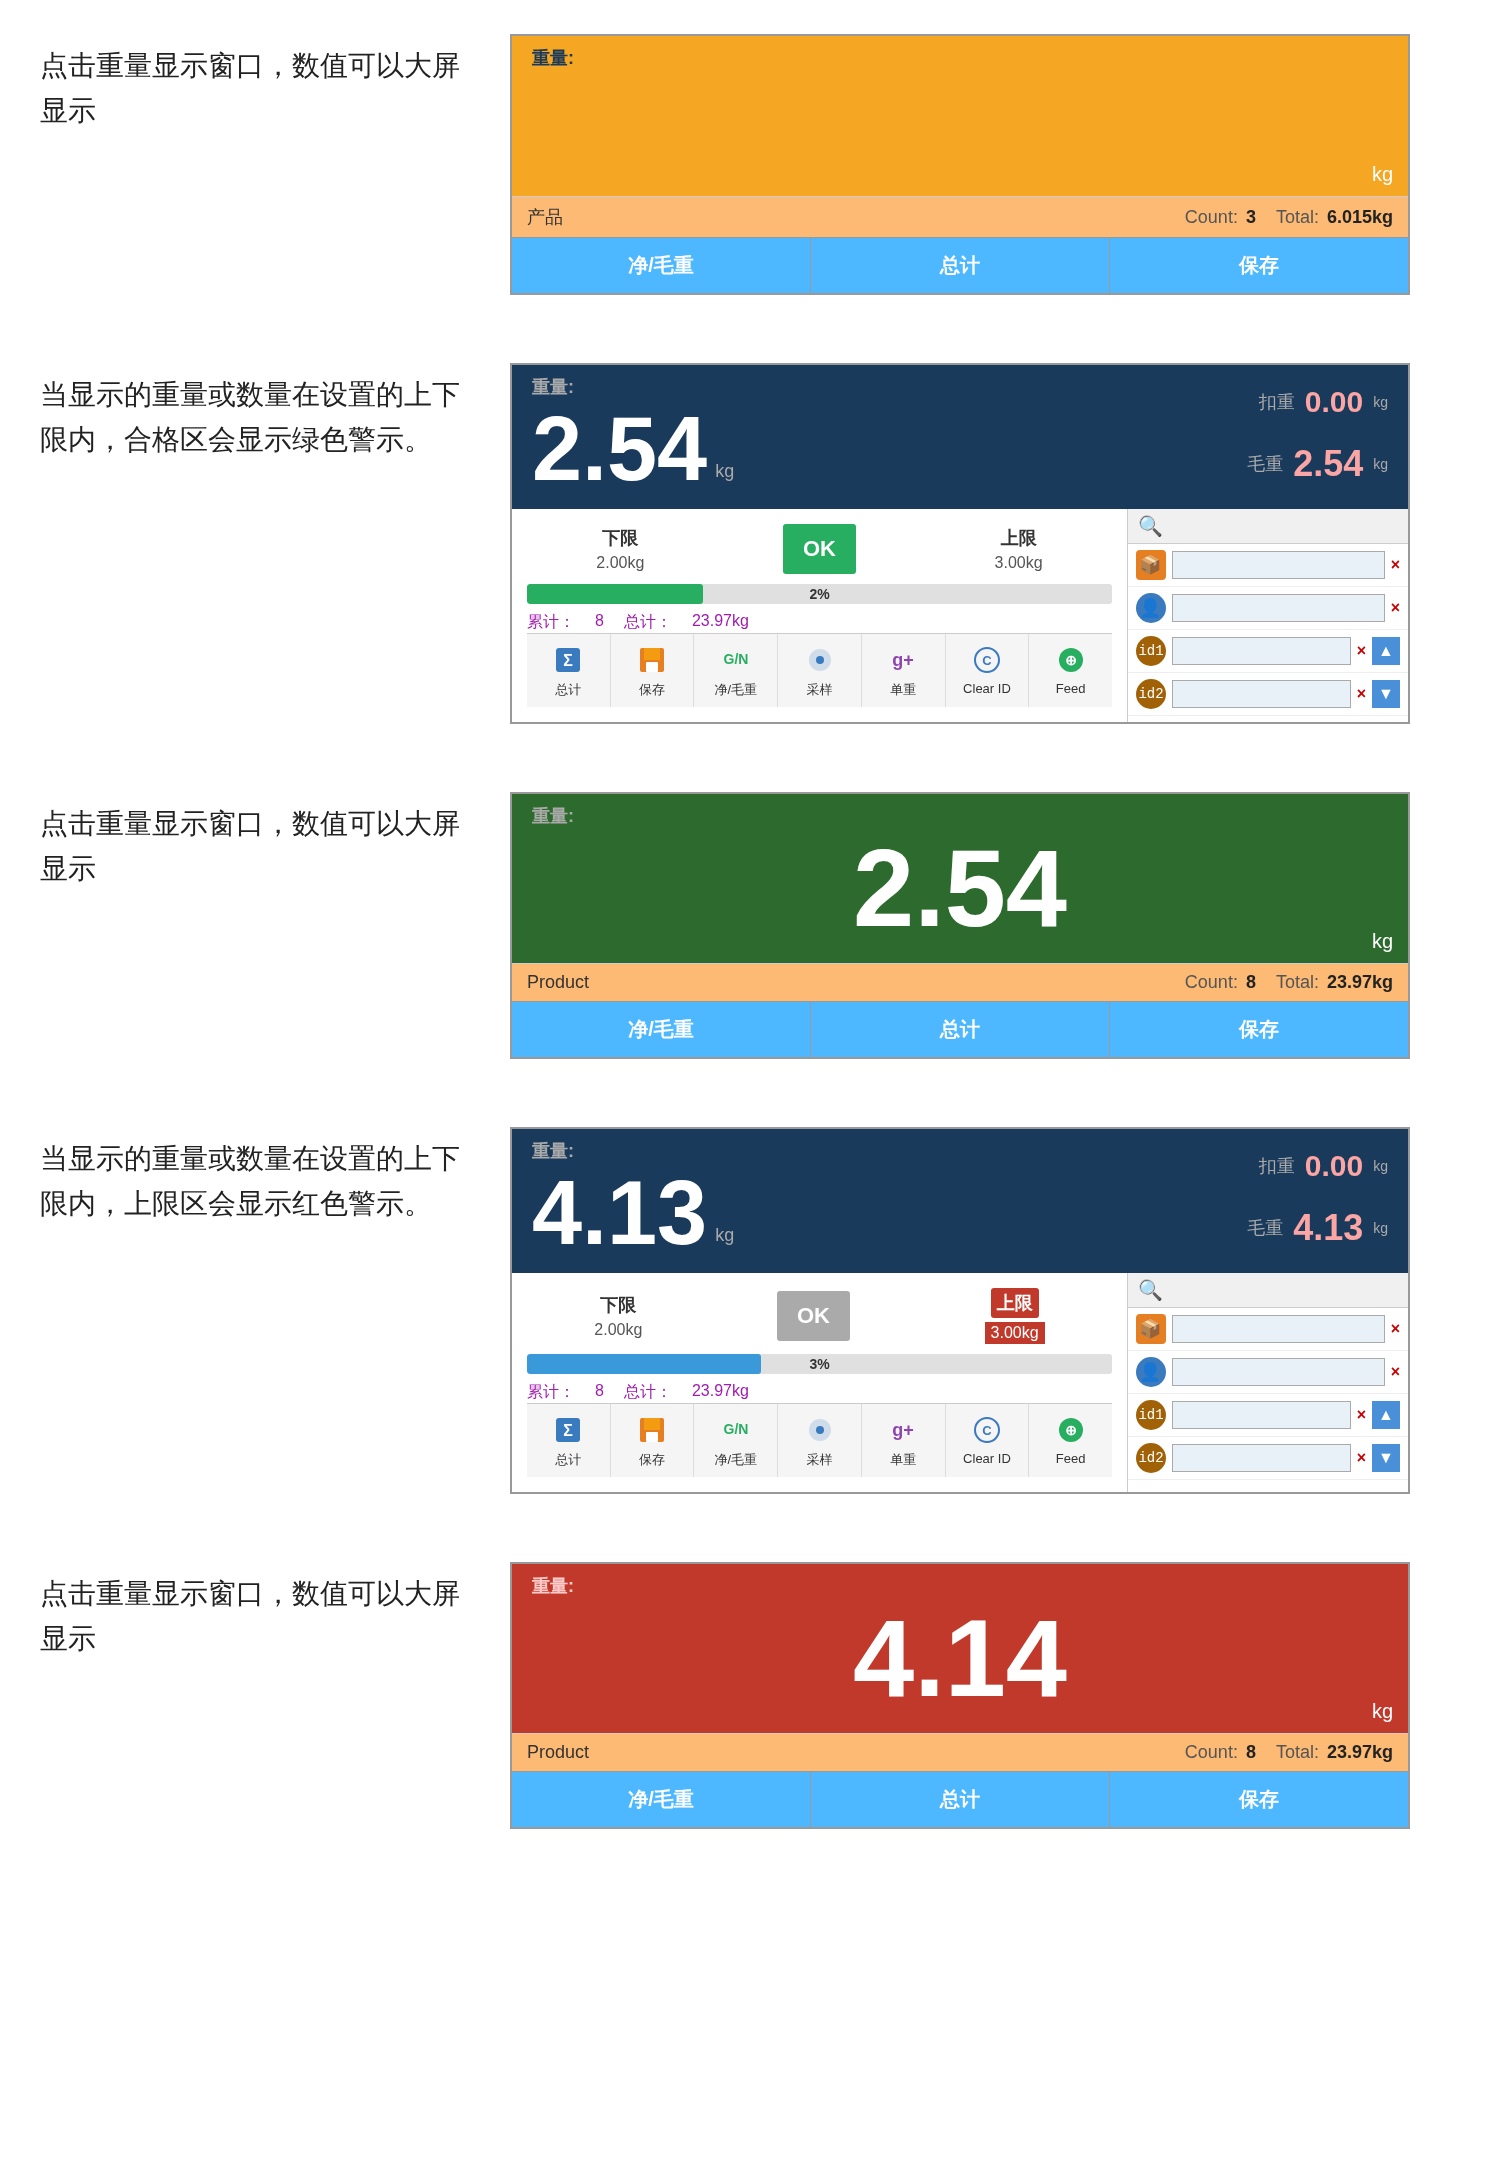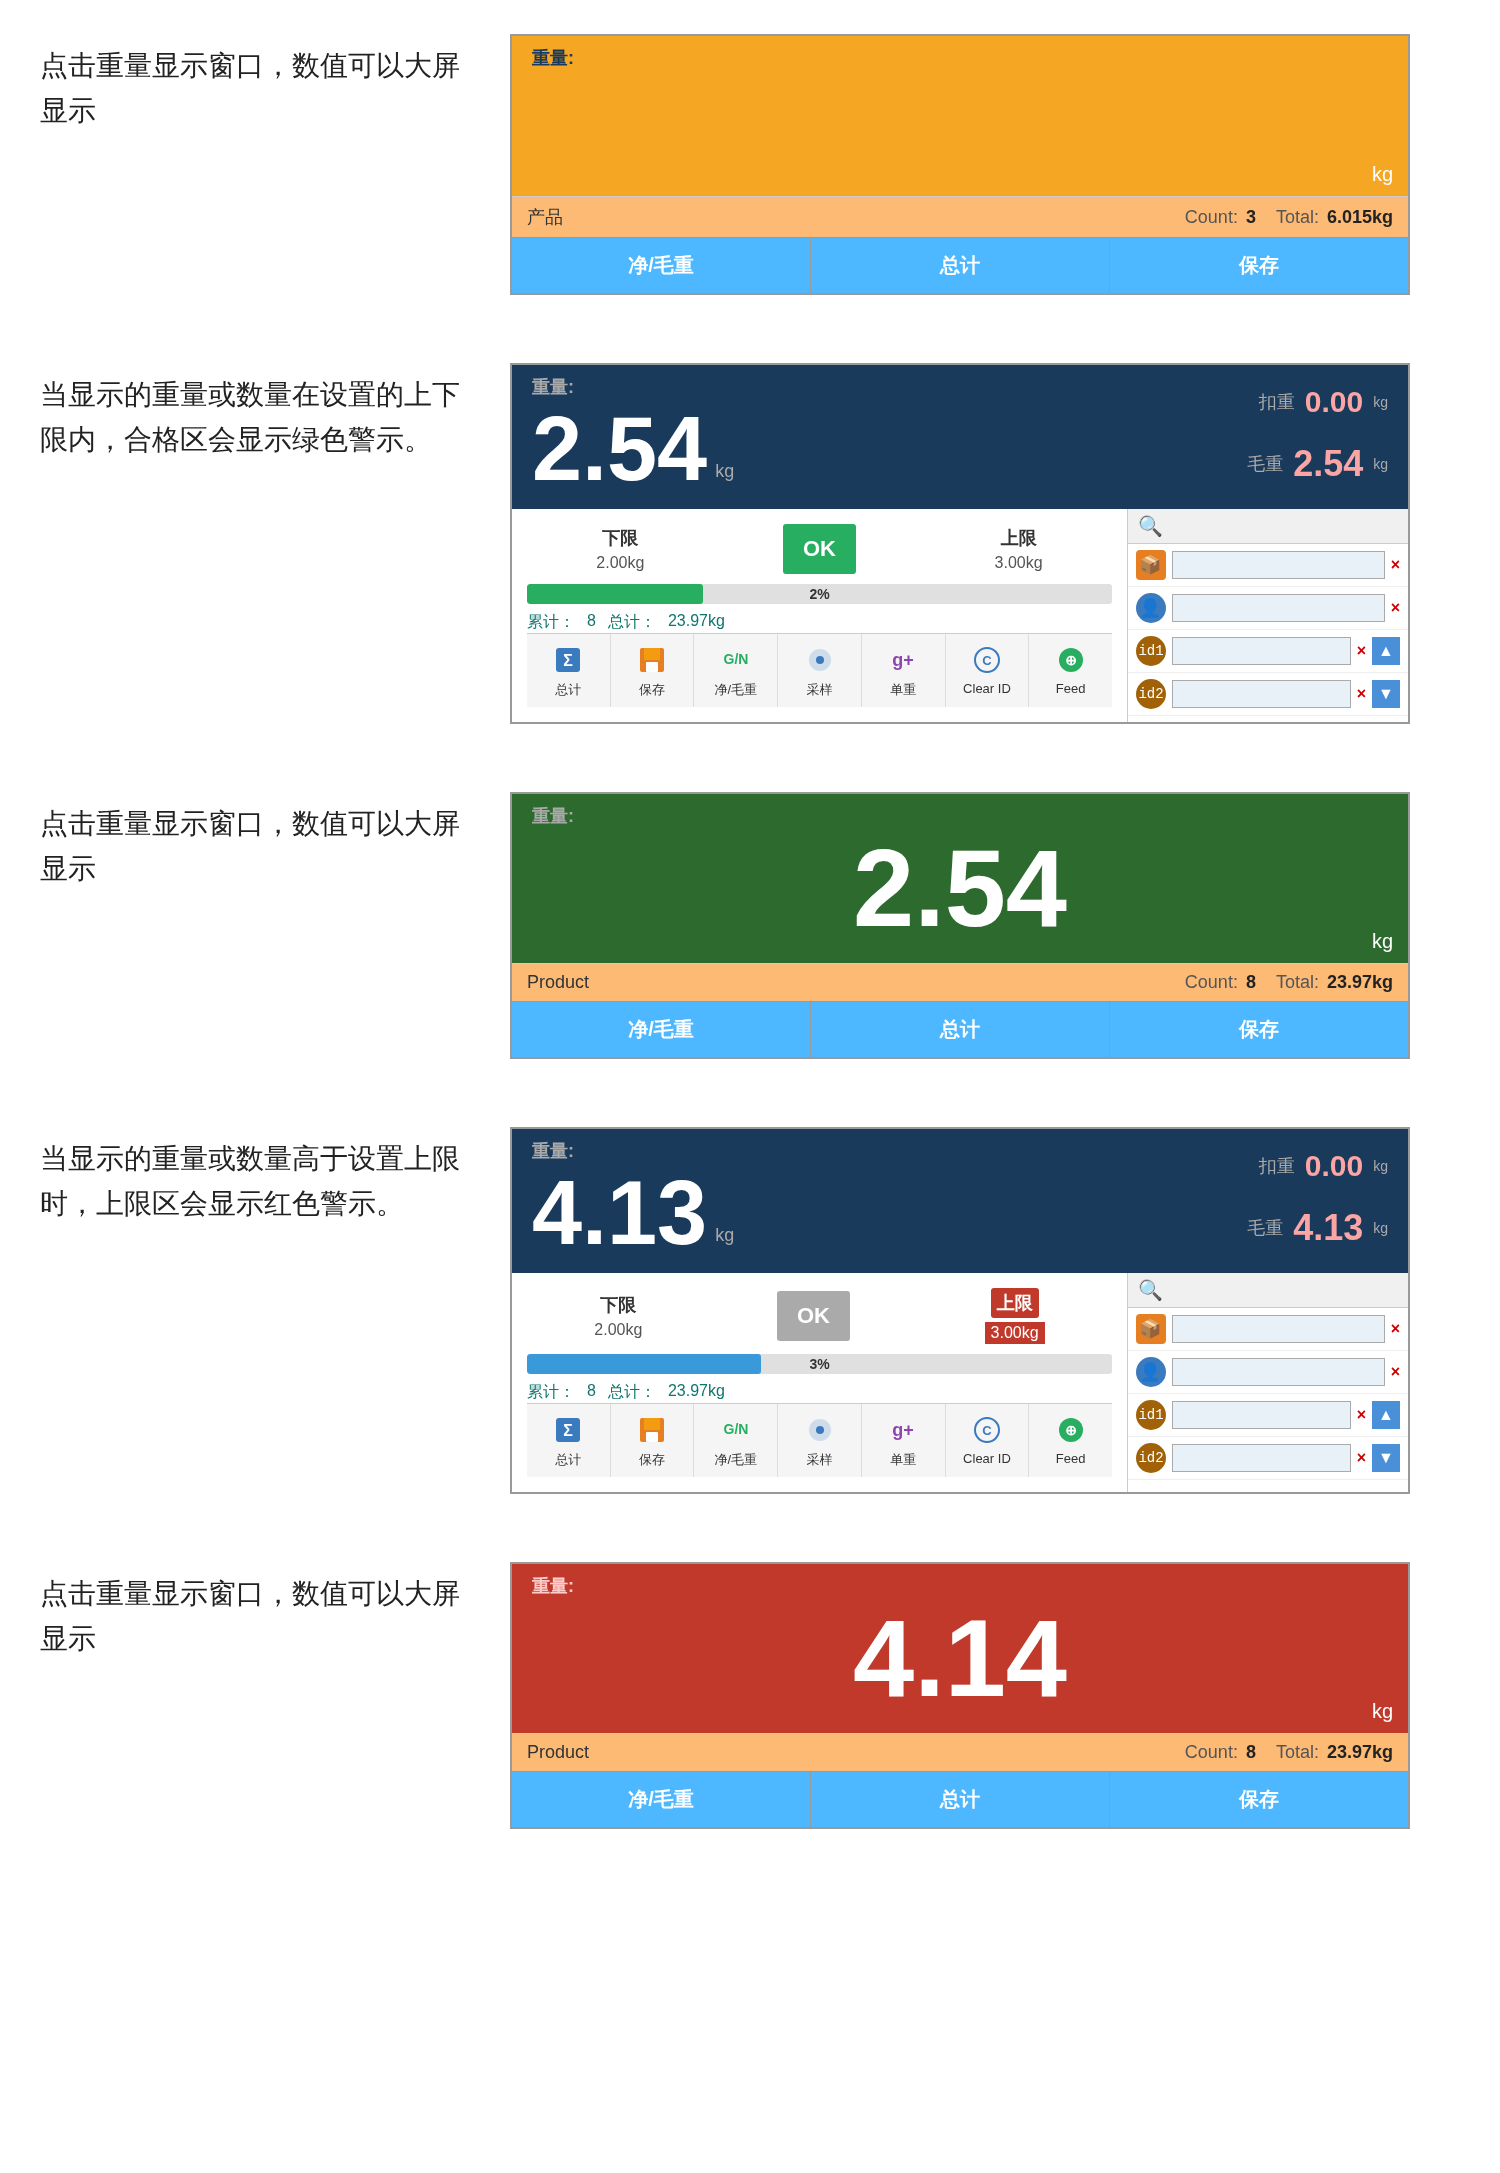--- a/index.html
+++ b/index.html
@@ -298,23 +298,23 @@
       left: 50%;
       transform: translate(-50%, -50%);
       font-size: 14px;
       color: #333;
       font-weight: bold;
     }
 
     
     .count-row {
       display: flex;
-      gap: 12px;
+      gap: 20px;
       font-size: 16px;
-      color: #0f766e;
+      color: #a21caf;
       margin-top: 5px;
     }
 
     
     .icon-toolbar {
       display: flex;
       border-top: 1px solid #ccc;
       background: #f5f5f5;
     }
 
@@ -654,21 +654,21 @@
         <div class="button-row">
           <button class="scale-btn">净/毛重</button>
           <button class="scale-btn">总计</button>
           <button class="scale-btn">保存</button>
         </div>
       </div>
     </div>
   </div>
 
   <div class="section-row">
-    <div class="section-text">当显示的重量或数量高于设置上限时，上限区会显示红色警示。</div>
+    <div class="section-text">当显示的重量或数量在设置的上下限内，上限区会显示红色警示。</div>
     <div class="section-widget">
       <div class="tolerance-widget">
 
         <div class="weight-display-darkblue">
           <div class="weight-main-section">
             <div class="weight-label" style="color:#aaa;">重量:</div>
             <div style="display:flex;align-items:flex-end;">
               <span class="weight-value-medium">4.13</span>
               <span style="font-size:18px;color:#aaa;margin-left:8px;margin-bottom:12px;">kg</span>
             </div>

